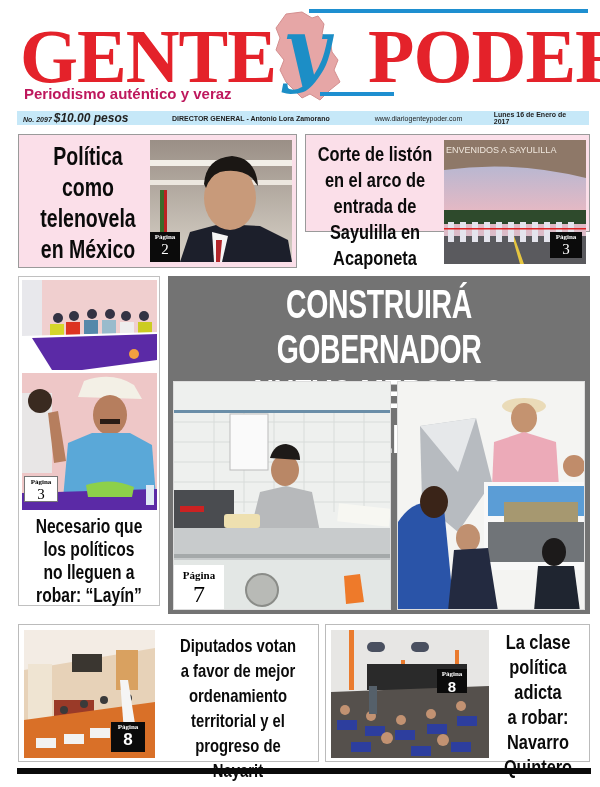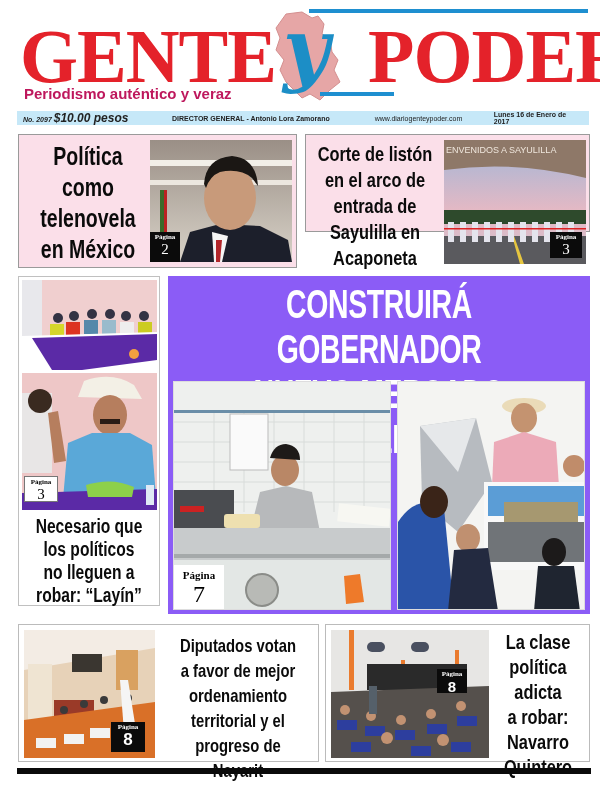--- a/index.html
+++ b/index.html
@@ -45,21 +45,21 @@
   .story-b .hl { position: absolute; left: -10px; top: 6px; width: 158px; font-size: 21px; line-height: 26px; }
   .story-b .photo { left: 138px; top: 5px; width: 142px; height: 124px; }
 
   
   .story-c { left: 18px; top: 276px; width: 142px; height: 330px; border-color: #c0c0c0; }
   .story-c .photo1 { left: 3px; top: 3px; width: 135px; height: 90px; }
   .story-c .photo2 { left: 3px; top: 96px; width: 135px; height: 137px; }
   .story-c .hl { position: absolute; left: -14px; top: 238px; width: 168px; font-size: 20px; line-height: 23px; }
 
   
-  .lead { position: absolute; left: 168px; top: 276px; width: 422px; height: 338px; background: #8b5cf6; }
+  .lead { position: absolute; left: 168px; top: 276px; width: 422px; height: 338px; background: #737373; }
   .lead .hl { position: absolute; left: -48px; top: 6px; width: 518px; color: #fff; font-size: 40px; line-height: 45px; transform: scaleX(0.71); font-weight: 900; letter-spacing: -0.5px; }
   .lead .photo-l { left: 5px; top: 105px; width: 218px; height: 229px; border: 1px solid #ddd; }
   .lead .photo-r { left: 229px; top: 105px; width: 188px; height: 229px; border: 1px solid #ddd; }
 
   
   .story-d { left: 18px; top: 624px; width: 301px; height: 138px; border-color: #bbb; }
   .story-d .photo { left: 5px; top: 5px; width: 131px; height: 128px; }
   .story-d .hl { position: absolute; left: 130px; top: 8px; width: 178px; font-size: 19px; line-height: 25px; }
 
   .story-e { left: 325px; top: 624px; width: 265px; height: 138px; border-color: #bbb; }

